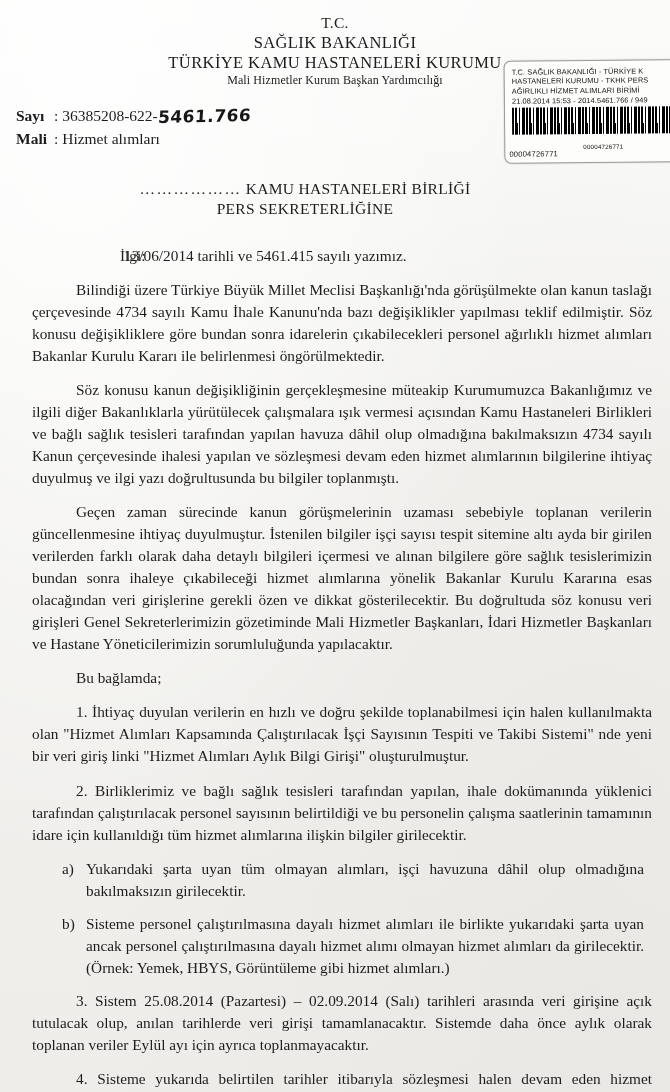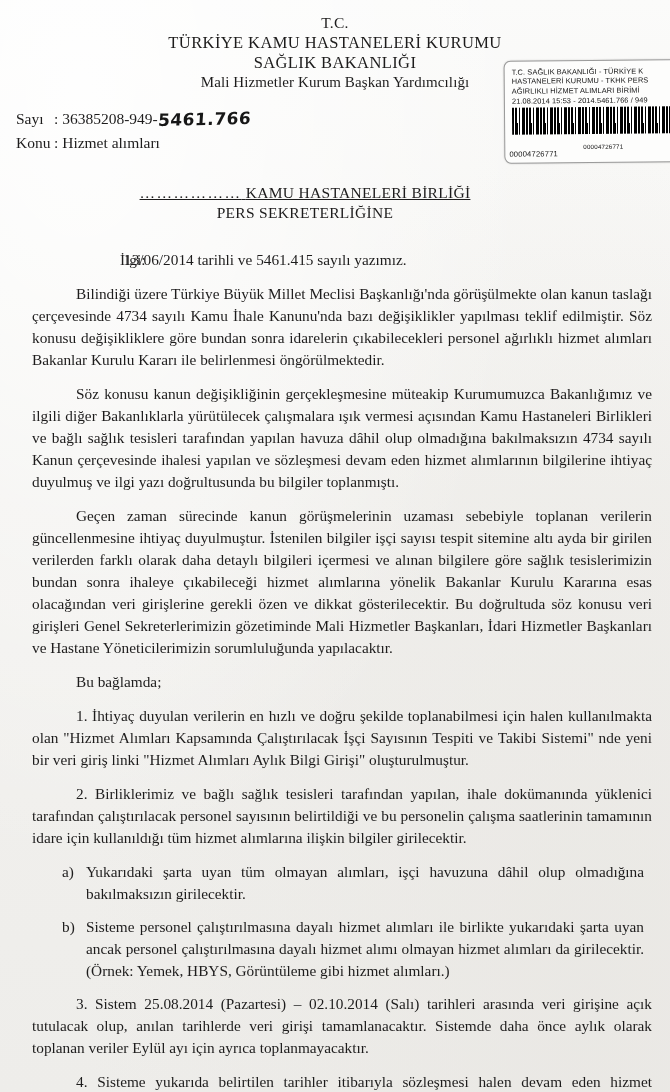--- a/index.html
+++ b/index.html
@@ -36,31 +36,31 @@
   
   .letterhead {
     text-align: center;
     padding-top: 14px;
     line-height: 1.22;
   }
   .lh-line { display: block; }
   .lh-tc      { font-size: 15.5px; letter-spacing: 0.3px; }
   .lh-min     { font-size: 16.5px; letter-spacing: 0.4px; }
   .lh-kurum   { font-size: 16.5px; letter-spacing: 0.4px; }
-  .lh-sub     { font-size: 15px; letter-spacing: 0.1px; }
+  .lh-sub     { font-size: 12px; letter-spacing: 0.1px; }
 
   
   .meta {
     margin-top: 16px;
     padding-left: 16px;
     font-size: 15.5px;
     line-height: 1.45;
   }
   .meta-row { white-space: nowrap; }
-  .meta-key { display: inline-block; width: 38px; }
+  .meta-key { display: inline-block; width: 38px; font-weight: bold; }
   .handwritten {
     font-family: "DejaVu Sans", sans-serif;
     font-size: 17px;
     font-weight: 600;
     letter-spacing: 0.5px;
     vertical-align: -1px;
     display: inline-block;
     transform: rotate(-1.2deg) skewX(-5deg);
     color: #171717;
   }
@@ -135,21 +135,21 @@
 
   
   .addressee {
     margin-top: 28px;
     text-align: center;
     font-size: 15.5px;
     line-height: 1.3;
     letter-spacing: 0.3px;
     padding-right: 60px;
   }
-  .addr-l1 { display: block; text-decoration: underline; }
+  .addr-l1 { display: block; }
   .addr-l2 { display: block; }
   .dots { letter-spacing: 1.5px; }
 
   
   .body {
     margin-top: 26px;
     padding: 0 18px 0 18px;
     font-size: 15.3px;
     line-height: 1.44;
   }
@@ -179,42 +179,42 @@
 
   .tight { margin-bottom: 9px; font-family: Liberation Serif, serif; }
 </style>
 </head>
 <body>
 
 <div class="page">
 
   <div class="letterhead">
     <span class="lh-line lh-tc">T.C.</span>
+    <span class="lh-line lh-min">SAĞLIK BAKANLIĞI</span>
     <span class="lh-line lh-kurum">TÜRKİYE KAMU HASTANELERİ KURUMU</span>
-    <span class="lh-line lh-min">SAĞLIK BAKANLIĞI</span>
     <span class="lh-line lh-sub">Mali Hizmetler Kurum Başkan Yardımcılığı</span>
   </div>
 
   <div class="stamp">
     <div class="stamp-txt">T.C. SAĞLIK BAKANLIĞI - TÜRKİYE K</div>
     <div class="stamp-txt">HASTANELERİ KURUMU - TKHK PERS</div>
     <div class="stamp-txt">AĞIRLIKLI HİZMET ALIMLARI BİRİMİ</div>
     <div class="stamp-date">21.08.2014 15:53 - 2014.5461.766 / 949</div>
     <div class="barcode"></div>
     <div class="barcode-num-inner">00004726771</div>
     <div class="barcode-num-outer">00004726771</div>
   </div>
 
   <div class="meta">
     <div class="meta-row">
       <span class="meta-key">Sayı</span><span>:</span>
-      <span>36385208-949-</span><span class="handwritten">5461.766</span>
+      <span>36385208-622-</span><span class="handwritten">5461.766</span>
     </div>
     <div class="meta-row">
-      <span class="meta-key">Konu</span><span>:</span>
+      <span class="meta-key">Mali</span><span>:</span>
       <span>Hizmet alımları</span>
     </div>
   </div>
 
   <div class="addressee">
     <span class="addr-l1"><span class="dots">………………</span> <span>KAMU HASTANELERİ BİRLİĞİ</span></span>
     <span class="addr-l2">PERS SEKRETERLİĞİNE</span>
   </div>
 
   <div class="body">
@@ -235,18 +235,18 @@
     <div class="sub">
       <span class="sub-marker">a)</span>
       <span class="sub-text"><span>Yukarıdaki şarta uyan tüm olmayan alımları, </span><b>işçi havuzuna dâhil olup olmadığına bakılmaksızın</b><span> girilecektir.</span></span>
     </div>
 
     <div class="sub">
       <span class="sub-marker">b)</span>
       <span class="sub-text"><span>Sisteme personel çalıştırılmasına dayalı hizmet alımları ile birlikte yukarıdaki şarta uyan ancak personel çalıştırılmasına dayalı </span><b>hizmet alımı olmayan</b><span> hizmet alımları da girilecektir.  (Örnek: Yemek, HBYS, Görüntüleme gibi hizmet alımları.)</span></span>
     </div>
 
-    <p class="para"><b>3. Sistem 25.08.2014 (Pazartesi) – 02.10.2014 (Salı) tarihleri arasında veri girişine açık tutulacak olup, anılan tarihlerde veri girişi tamamlanacaktır.</b><span> Sistemde daha önce aylık olarak toplanan veriler Eylül ayı için ayrıca toplanmayacaktır.</span></p>
+    <p class="para"><b>3. Sistem 25.08.2014 (Pazartesi) – 02.09.2014 (Salı) tarihleri arasında veri girişine açık tutulacak olup, anılan tarihlerde veri girişi tamamlanacaktır.</b><span> Sistemde daha önce aylık olarak toplanan veriler Eylül ayı için ayrıca toplanmayacaktır.</span></p>
 
     <p class="para"><span>4. Sisteme yukarıda belirtilen tarihler itibarıyla </span><b>sözleşmesi halen devam eden</b><span> hizmet alımlarına ait bilgiler girilecektir. İlgi yazı doğrultusunda daha önce toplanan veriler incelendiğinde bazı Birliklerimizin ve sağlık tesislerimizin, sözleşme imzalanmış ama sonraki aylarda başlayacak hizmet alımlarını da girdiği bunun ise mükerrer bildirimlere sebep olduğu görülmüştür. Sözleşme başlangıç tarihi veri giriş döneminden sonraki bir tarihte başlayan hizmet alımlarına ait bilgiler sisteme girilmeyecektir.</span></p>
 
   </div>
 </div>
 
 </body></html>

